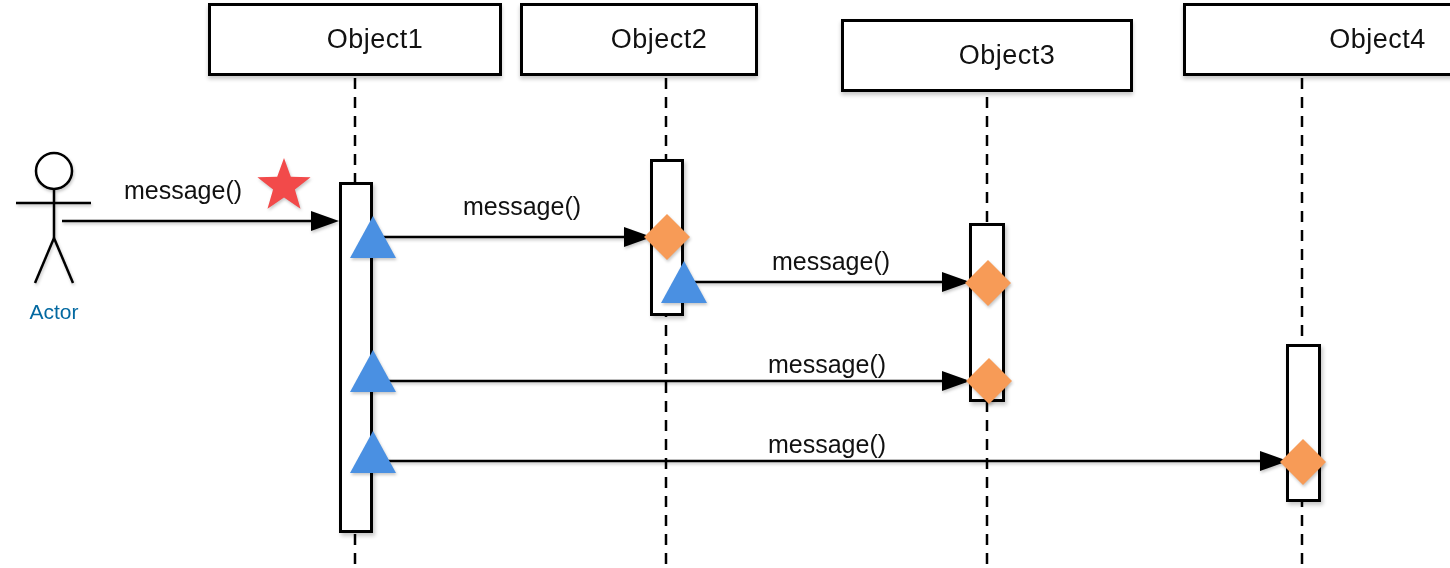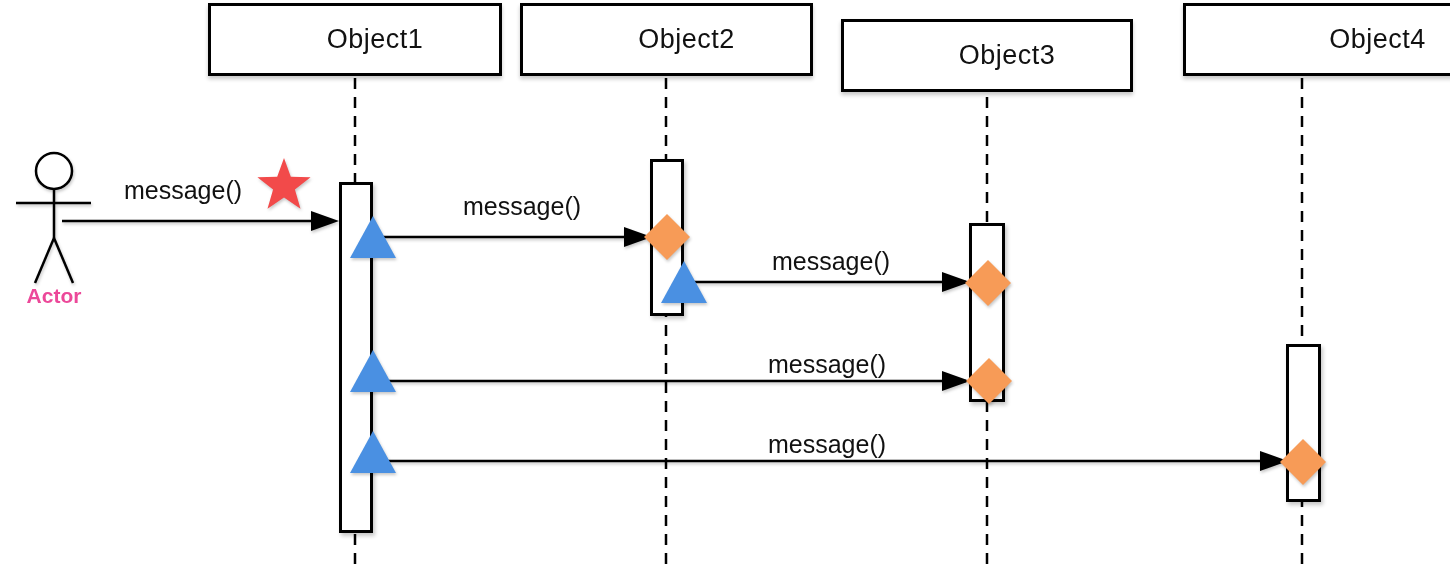--- a/index.html
+++ b/index.html
@@ -12,21 +12,21 @@
   #shapes   { z-index:3; filter: drop-shadow(1px 2px 1.5px rgba(0,0,0,0.22)); }
   .obj-box {
     position:absolute; top:3px; height:73px; background:#fff;
     border:3px solid #000; box-sizing:border-box;
     display:flex; align-items:center; justify-content:center;
     font-size:27px; letter-spacing:0.5px; z-index:2;
     box-shadow:0 3px 4px rgba(0,0,0,0.22);
     padding-left:40px;
   }
   .obj-box.b1 { left:208px; width:294px; }
-  .obj-box.b2 { left:520px; width:293px; }
+  .obj-box.b2 { left:520px; width:238px; }
   .obj-box.b3 { left:841px; width:292px;margin-top:16px; }
   .obj-box.b4 { left:1157px; width:349px;margin-left:26px; }
   .activation {
     position:absolute; background:#fff; border:3px solid #000;
     box-sizing:border-box; z-index:2;
     box-shadow:2px 3px 4px rgba(0,0,0,0.22);
   }
   .act1 { left:339px; top:182px; width:34px; height:351px; }
   .act2 { left:650px; top:159px; width:34px; height:157px; }
   .act3 { left:969px; top:223px; width:36px; height:179px; }
@@ -34,22 +34,22 @@
   .msg-label {
     position:absolute; transform:translate(-50%,-50%);
     font-size:25px; white-space:nowrap; z-index:4;
   }
   .lbl-request { left:183px; top:190px; }
   .lbl-m1 { left:522px; top:206px; }
   .lbl-m2 { left:831px; top:261px; }
   .lbl-m3 { left:827px; top:364px; }
   .lbl-m4 { left:827px; top:444px; }
   .actor-label {
-    position:absolute; left:54px; top:296px; transform:translate(-50%,-50%);
-    font-size:21px; font-weight:bold; color:#ec4899; z-index:4;
+    position:absolute; left:54px; top:312px; transform:translate(-50%,-50%);
+    font-size:21px; font-weight:normal; color:#0369a1; z-index:4;
   }
 </style>
 </head>
 <body>
 
 <div class="canvas">
 
   <svg class="layer" id="lifelines">
     <line x1="355" y1="78" x2="355" y2="565" stroke="#000" stroke-width="2.5" stroke-dasharray="11 8"></line>
     <line x1="666" y1="78" x2="666" y2="565" stroke="#000" stroke-width="2.5" stroke-dasharray="11 8"></line>

